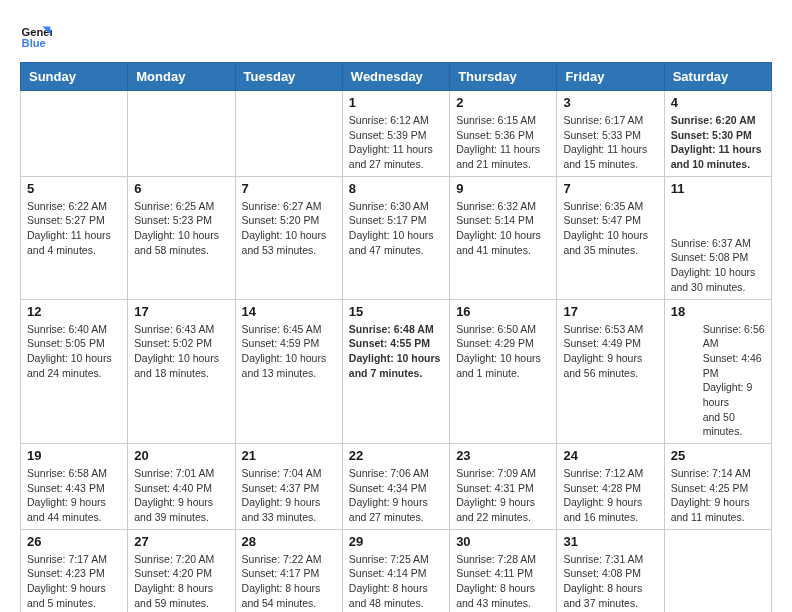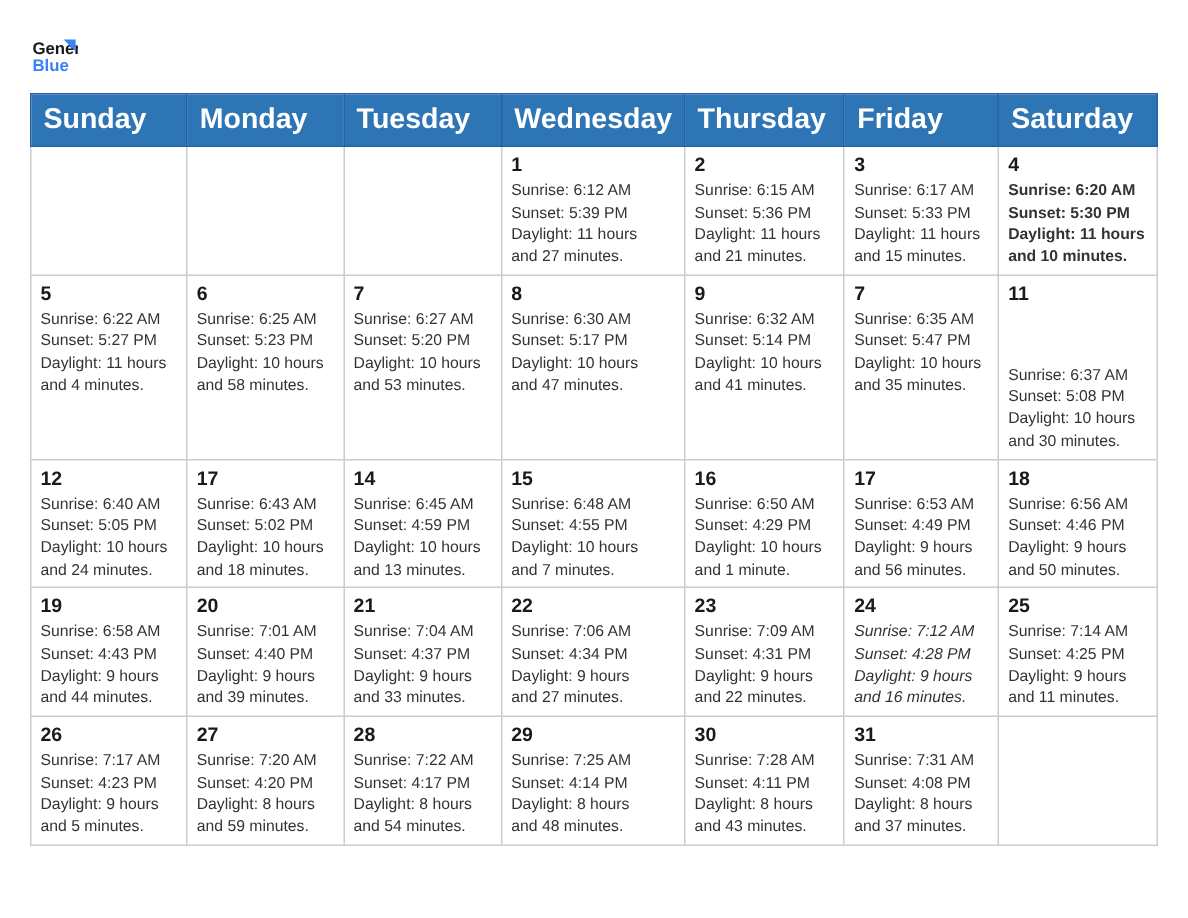--- a/index.html
+++ b/index.html
@@ -40,21 +40,21 @@
     .calendar {
       width: 100%;
       border-collapse: collapse;
       border: 1px solid #ccc;
     }
     .calendar th {
       background: #2e75b6;
       color: #fff;
       text-align: left;
       padding: 6px 8px;
-      font-size: 19px;
+      font-size: 13px;
       font-weight: bold;
       border: 1px solid #2563a8;
     }
     .calendar td {
       vertical-align: top;
       padding: 4px 6px;
       border: 1px solid #ccc;
       width: 107px;
       min-height: 80px;
       background: #fff;
@@ -211,42 +211,42 @@
         </td>
         <td>
           <div class="day-num">14</div>
           <div class="day-info" style="white-space: pre-line;">Sunrise: 6:45 AM
 Sunset: 4:59 PM
 Daylight: 10 hours
 and 13 minutes.</div>
         </td>
         <td>
           <div class="day-num">15</div>
-          <div class="day-info" style="white-space: pre-line;">Sunrise: 6:48 AM
+          <div class="day-info" style="white-space: pre-line; font-weight: bold;">Sunrise: 6:48 AM
 Sunset: 4:55 PM
 Daylight: 10 hours
 and 7 minutes.</div>
         </td>
         <td>
           <div class="day-num">16</div>
           <div class="day-info" style="white-space: pre-line;">Sunrise: 6:50 AM
 Sunset: 4:29 PM
 Daylight: 10 hours
 and 1 minute.</div>
         </td>
         <td>
           <div class="day-num">17</div>
           <div class="day-info" style="white-space: pre-line;">Sunrise: 6:53 AM
 Sunset: 4:49 PM
 Daylight: 9 hours
 and 56 minutes.</div>
         </td>
         <td>
           <div class="day-num">18</div>
-          <div class="day-info" style="white-space: pre-line;">Sunrise: 6:56 AM
+          <div class="day-info" style="white-space: pre-line; margin-left: 32px;">Sunrise: 6:56 AM
 Sunset: 4:46 PM
 Daylight: 9 hours
 and 50 minutes.</div>
         </td>
       </tr>
       <tr>
         <td>
           <div class="day-num">19</div>
           <div class="day-info" style="white-space: pre-line;">Sunrise: 6:58 AM
 Sunset: 4:43 PM
@@ -276,21 +276,21 @@
         </td>
         <td>
           <div class="day-num">23</div>
           <div class="day-info" style="white-space: pre-line;">Sunrise: 7:09 AM
 Sunset: 4:31 PM
 Daylight: 9 hours
 and 22 minutes.</div>
         </td>
         <td>
           <div class="day-num">24</div>
-          <div class="day-info" style="white-space: pre-line; font-style: italic;">Sunrise: 7:12 AM
+          <div class="day-info" style="white-space: pre-line;">Sunrise: 7:12 AM
 Sunset: 4:28 PM
 Daylight: 9 hours
 and 16 minutes.</div>
         </td>
         <td>
           <div class="day-num">25</div>
           <div class="day-info" style="white-space: pre-line;">Sunrise: 7:14 AM
 Sunset: 4:25 PM
 Daylight: 9 hours
 and 11 minutes.</div>

